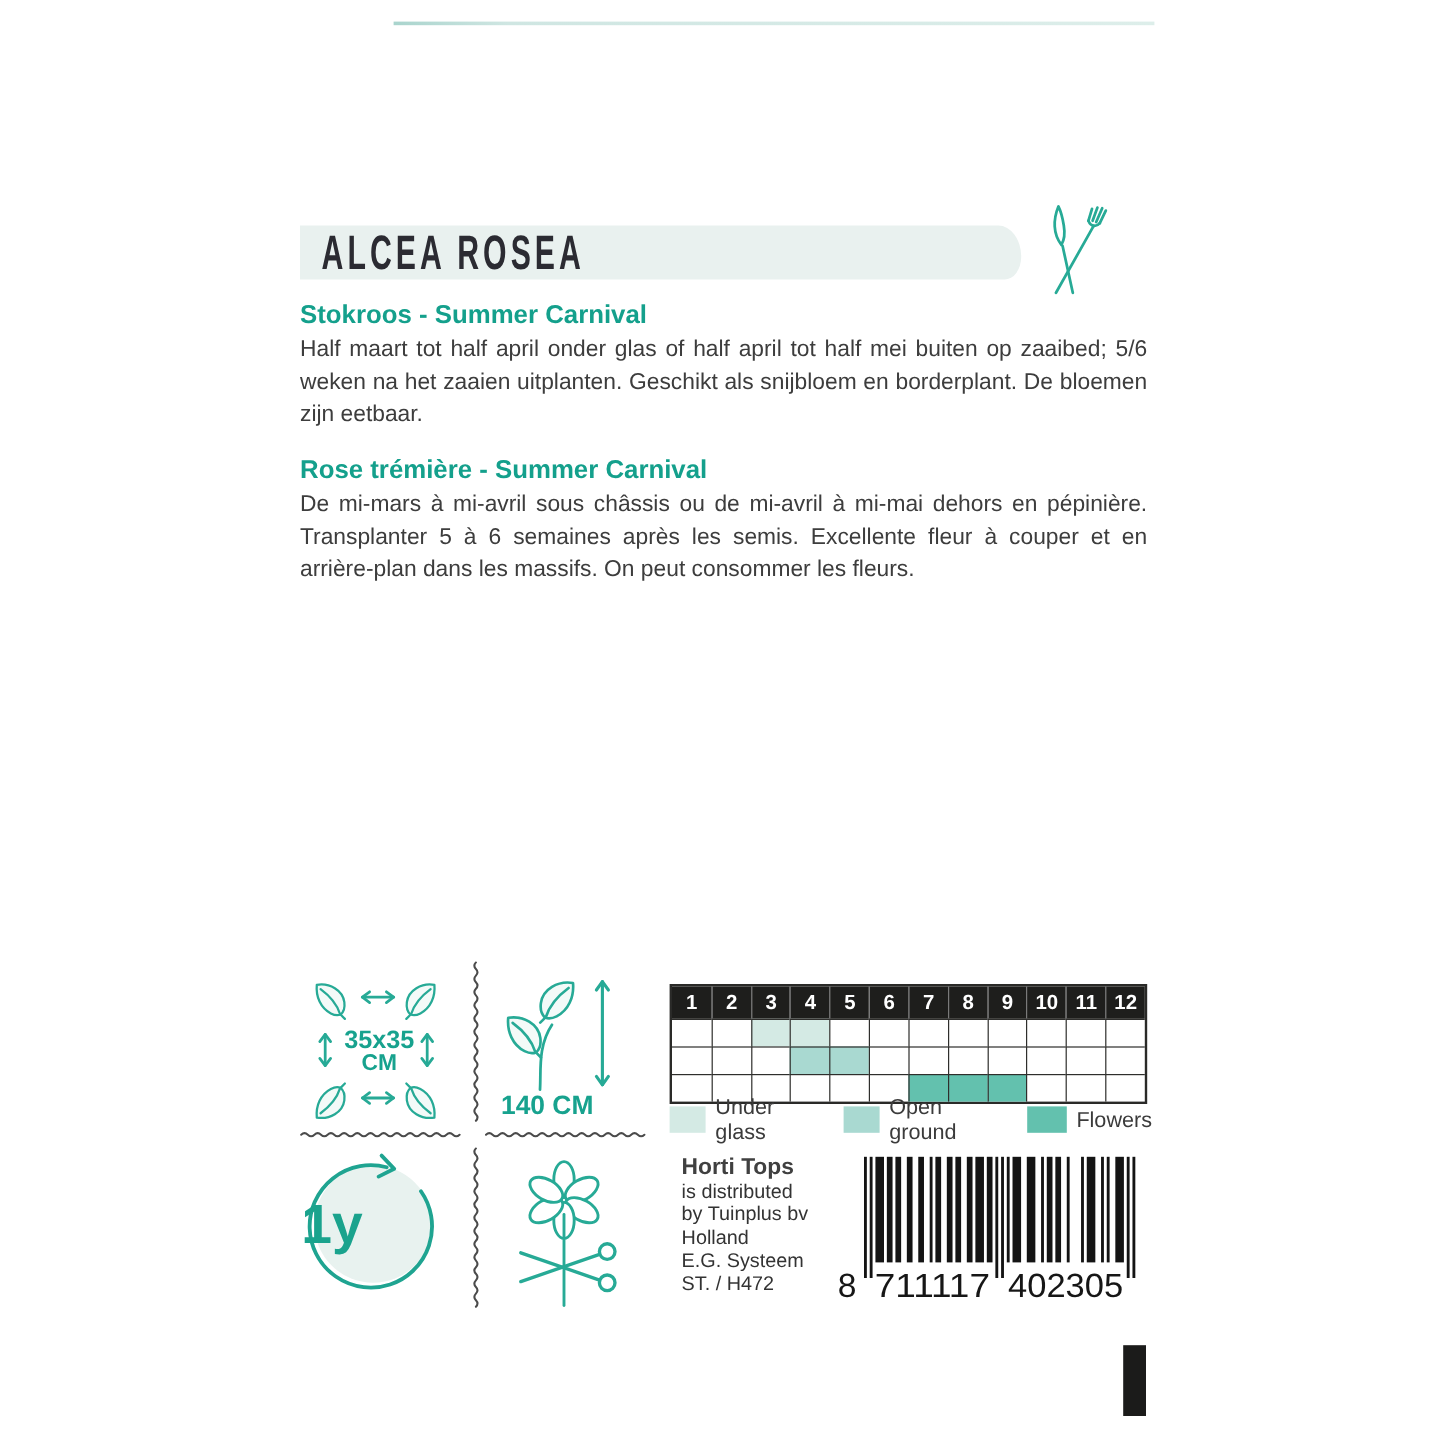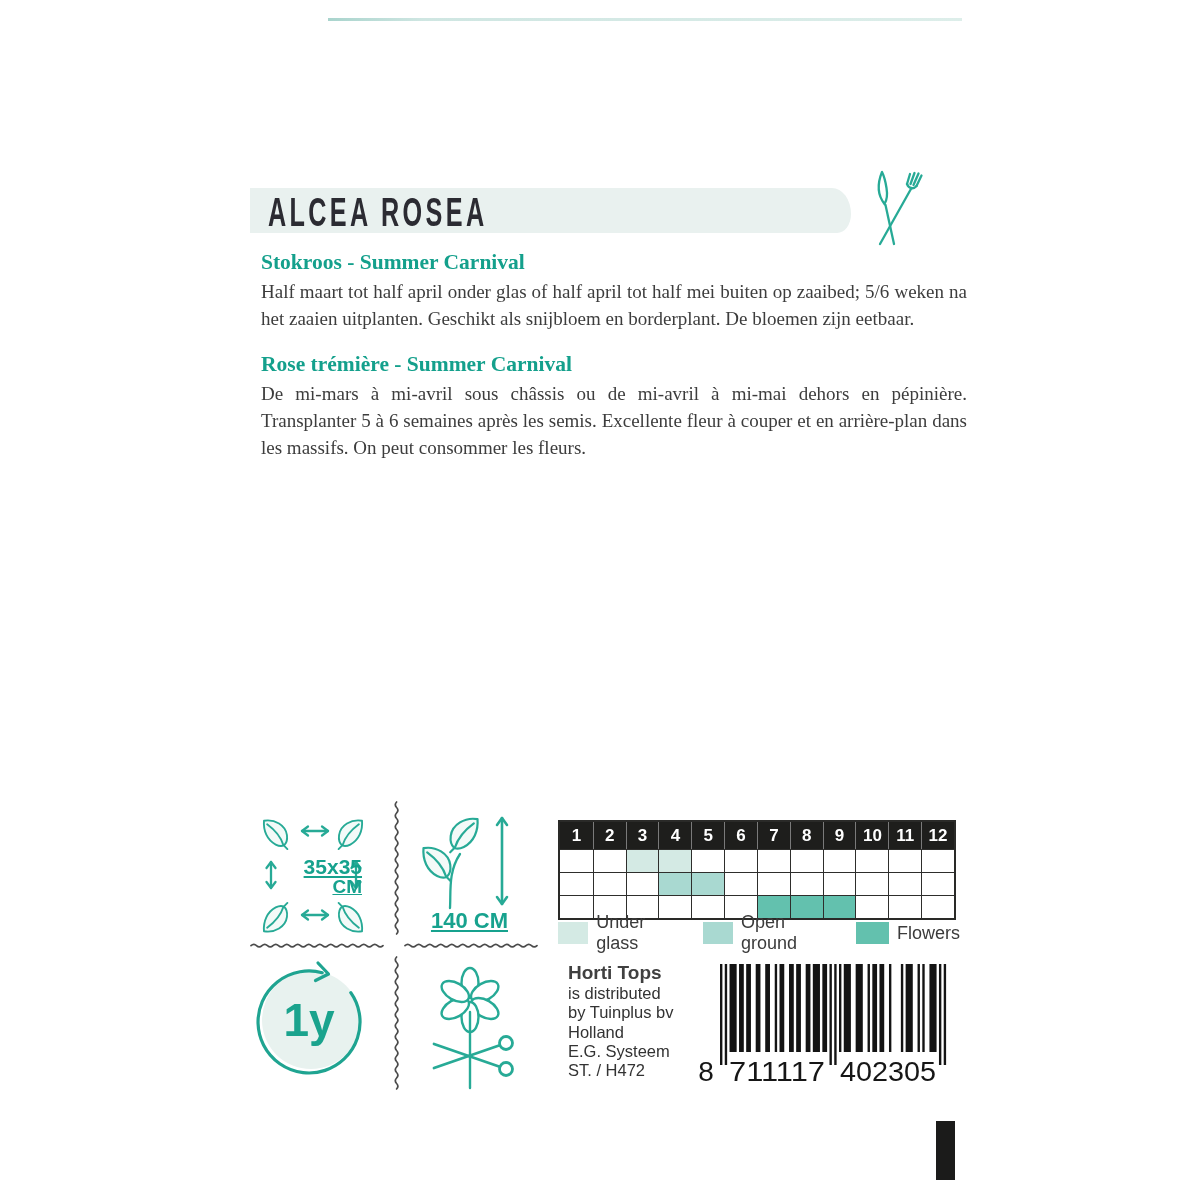--- a/index.html
+++ b/index.html
@@ -9,32 +9,32 @@
   .top-strip{position:absolute;left:328px;top:18px;width:634px;height:3px;
              background:linear-gradient(90deg,#a9d4cd 0%,#cfe6e2 15%,#ddeeea 100%);}
   
   .banner{position:absolute;left:250px;top:188px;width:601px;height:45px;background:#e9f1ef;
           border-radius:0 22px 16px 0 / 0 30px 22px 0;}
   .species-title{position:absolute;left:268px;top:188px;height:45px;line-height:47px;
                  font-size:30px;font-weight:600;letter-spacing:4px;color:#2b2b32;
                  transform:scale(.84,1.34);transform-origin:0 50%;white-space:nowrap;}
   .cutlery{position:absolute;left:858px;top:166px;}
   
-  .sections{position:absolute;left:261px;top:250px;width:706px;font-family:Liberation Serif, serif;}
+  .sections{position:absolute;left:250px;top:250px;width:706px;}
   .section{margin:0 0 20px 0;}
   .section h2{margin:0 0 3px 0;font-size:21.5px;font-weight:bold;color:#14a08c;}
   .section p{margin:0;font-size:19px;line-height:27px;color:#3d3d3d;text-align:justify;}
   
   .abs{position:absolute;}
-  .spec-text{position:absolute;text-align:right;font-weight:bold;color:#17a28e;text-decoration:underline;}
+  .spec-text{position:absolute;text-align:center;font-weight:bold;color:#17a28e;}
   #spacing-text{left:270px;top:857px;width:92px;font-size:21px;line-height:20px;}
   #spacing-unit{font-size:19px;}
   #height-text{left:404px;top:908px;width:104px;font-size:22px;}
   #lifecycle-text{left:251px;top:994px;width:116px;font-size:46px;line-height:52px;
-                  text-align:center;font-weight:bold;color:#1aa38d;}
+                  font-weight:bold;color:#1aa38d;}
   
   .calendar{position:absolute;left:558px;top:820px;width:398px;border:2px solid #2a2a28;
             box-sizing:border-box;background:#fff;}
   .cal-head-row{display:grid;grid-template-columns:repeat(12,1fr);}
   .cal-head{height:27px;background:#1e1e1c;color:#fff;font-size:17px;font-weight:bold;
             display:flex;align-items:center;justify-content:center;border-left:1px solid #7a7a7a;}
   .cal-head:first-child{border-left:none;}
   .cal-row{display:grid;grid-template-columns:repeat(12,1fr);}
   .cal-cell{height:22px;border-left:1px solid #2e2e2c;border-top:1px solid #2e2e2c;}
   .cal-cell:first-child{border-left:none;}

